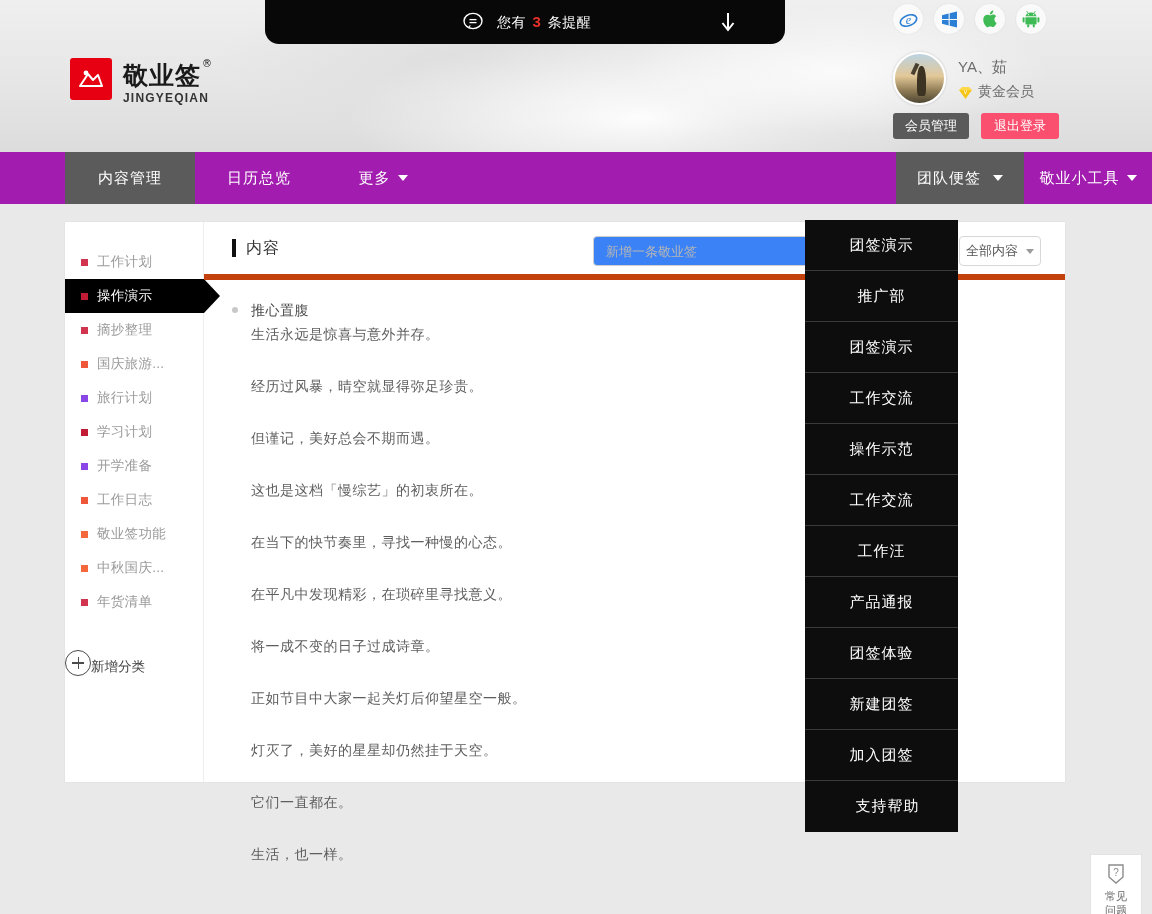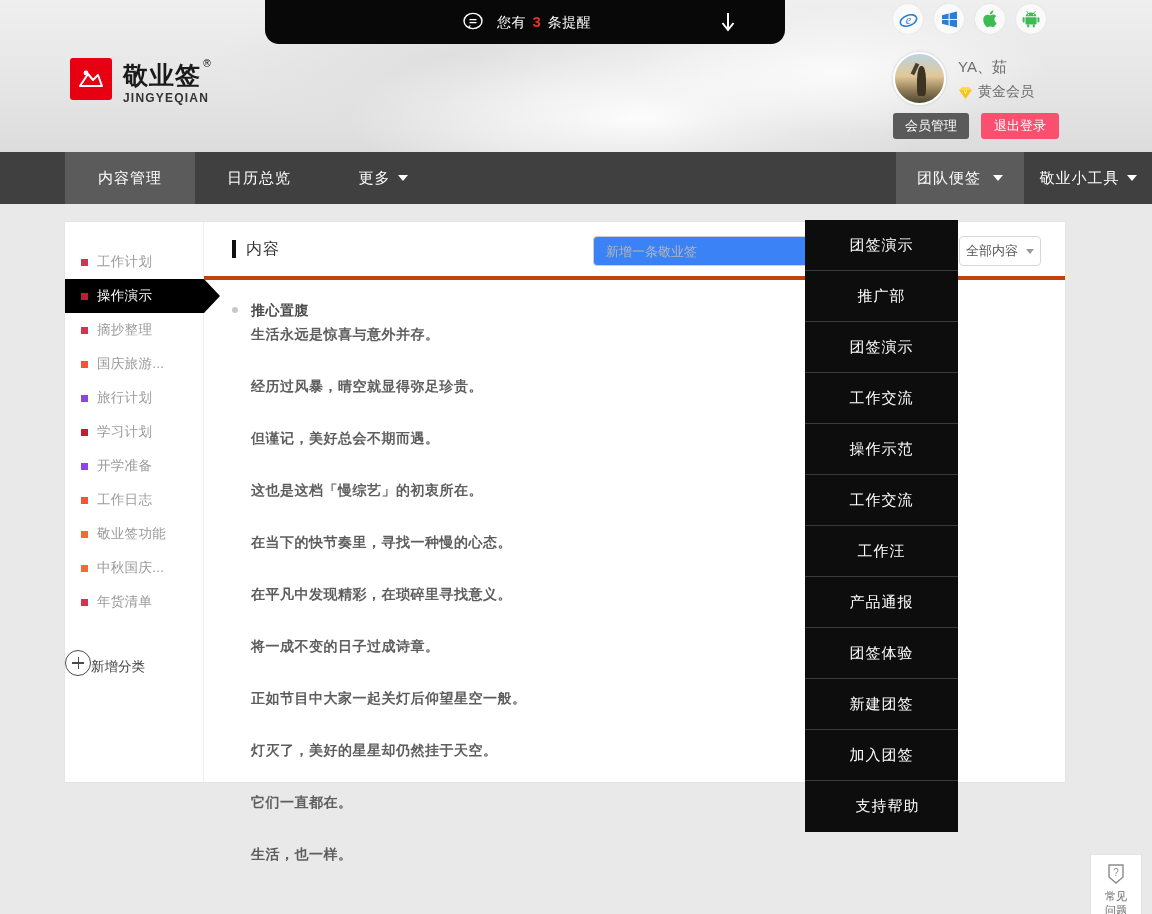--- a/index.html
+++ b/index.html
@@ -156,21 +156,21 @@
     border-radius: 3px;
     padding: 0;
   }
   .btn-member { background: #5a5a5a; width: 76px; height: 26px; }
   .btn-logout { background: #fa4f6e; width: 78px; height: 26px; }
 
   
   .nav {
     position: relative;
     height: 52px;
-    background: #404040;
+    background: #a21caf;
     display: flex;
     align-items: stretch;
     z-index: 40;
   }
   .nav-left { display: flex; margin-left: 65px; }
   .nav-item {
     height: 52px;
     display: flex; align-items: center; justify-content: center;
     color: #ffffff;
     font-size: 15px;
@@ -304,21 +304,21 @@
   }
 
   
   .content {
     flex: 1 1 auto;
     position: relative;
     min-width: 0;
   }
   .content-head {
     height: 58px;
-    border-bottom: 4px solid #c2410c;
+    border-bottom: 6px solid #c2410c;
     display: flex;
     align-items: center;
     padding: 0 0 0 28px;
     position: relative;
   }
   .content-title {
     font-size: 16px;
     color: #333333;
     display: flex;
     align-items: center;
@@ -363,21 +363,20 @@
     border-left: 4px solid transparent;
     border-right: 4px solid transparent;
     border-top: 5px solid #9a9a9a;
     margin-left: 8px;
   }
 
   .note-list {
     padding: 18px 0 14px 28px;
     overflow: hidden;
     height: 634px;
-    font-weight: bold;
   }
   .note-item {
     display: flex;
     align-items: flex-start;
   }
   .note-bullet {
     width: 6px; height: 6px;
     border-radius: 50%;
     background: #c8c8c8;
     margin-top: 9px;

